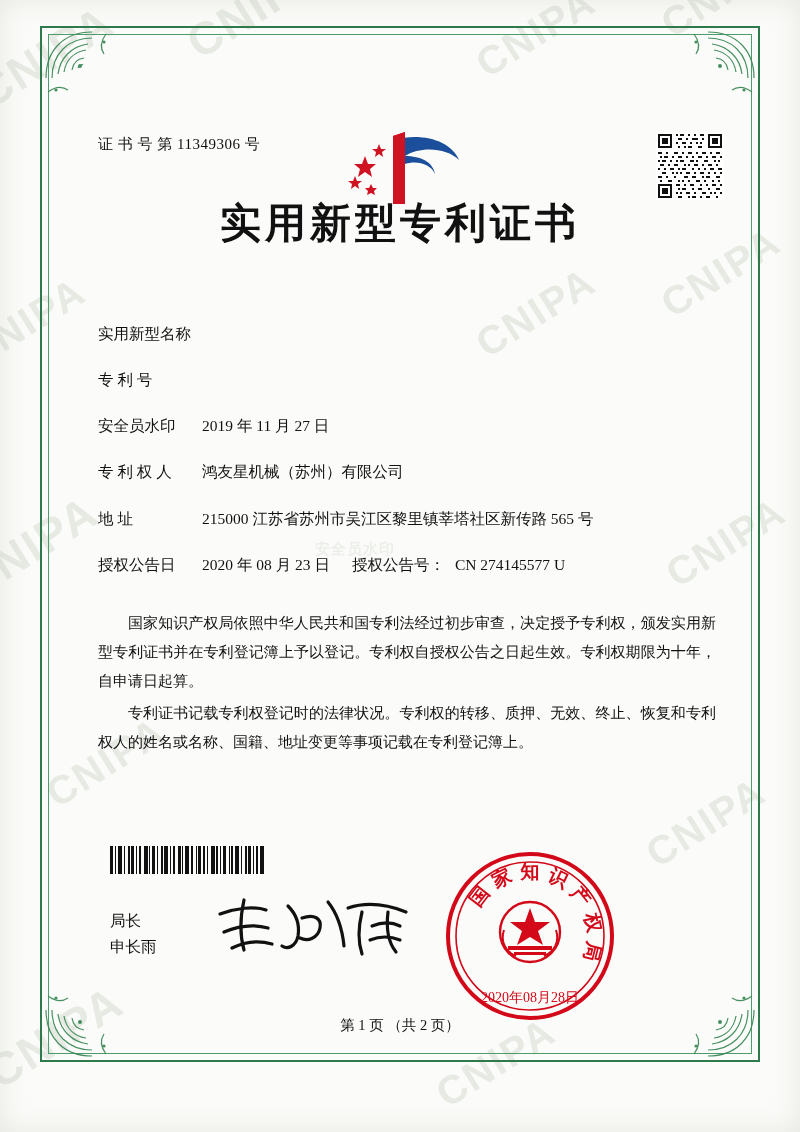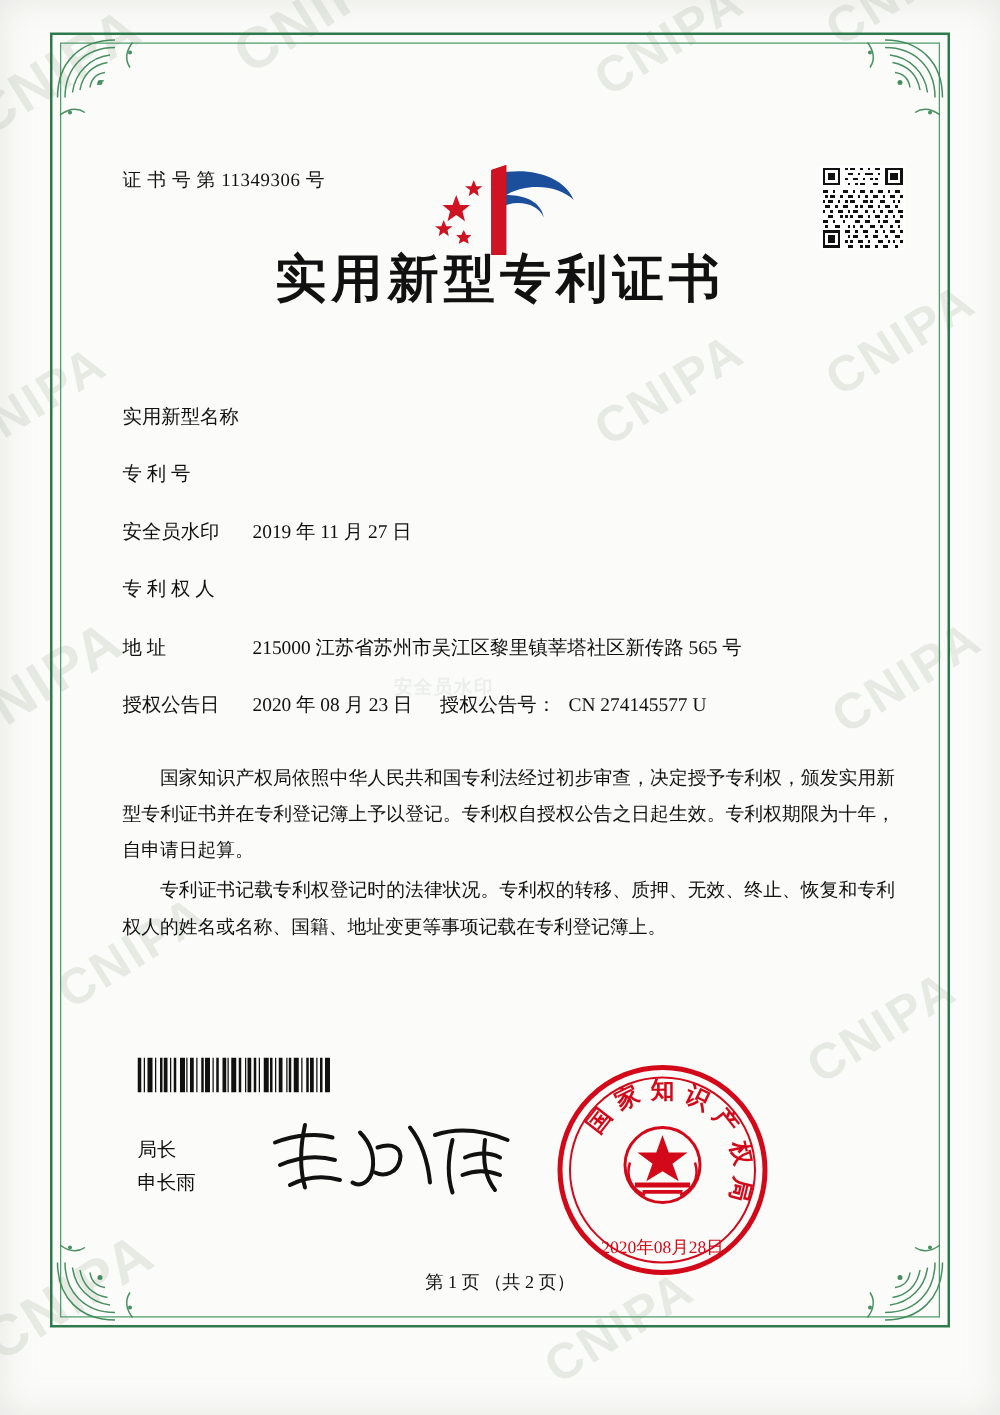--- a/index.html
+++ b/index.html
@@ -478,20 +478,21 @@
       </div>
       <div class="field">
         <span class="f-label">专  利  号</span>
       </div>
       <div class="field">
         <span class="f-label">安全员水印</span>
         <span class="f-value">2019 年 11 月 27 日</span>
       </div>
       <div class="field">
         <span class="f-label">专 利 权 人</span>
+        <span class="f-value">鸿友星机械（苏州）有限公司</span>
       </div>
       <div class="field">
         <span class="f-label">地      址</span>
         <span class="f-value">215000 江苏省苏州市吴江区黎里镇莘塔社区新传路 565 号</span>
       </div>
       <div class="field inline-two">
         <span class="f-label">授权公告日</span>
         <span>2020 年 08 月 23 日</span>
         <span class="f-label2">授权公告号：</span>
         <span class="f-value2">CN 274145577 U</span>

